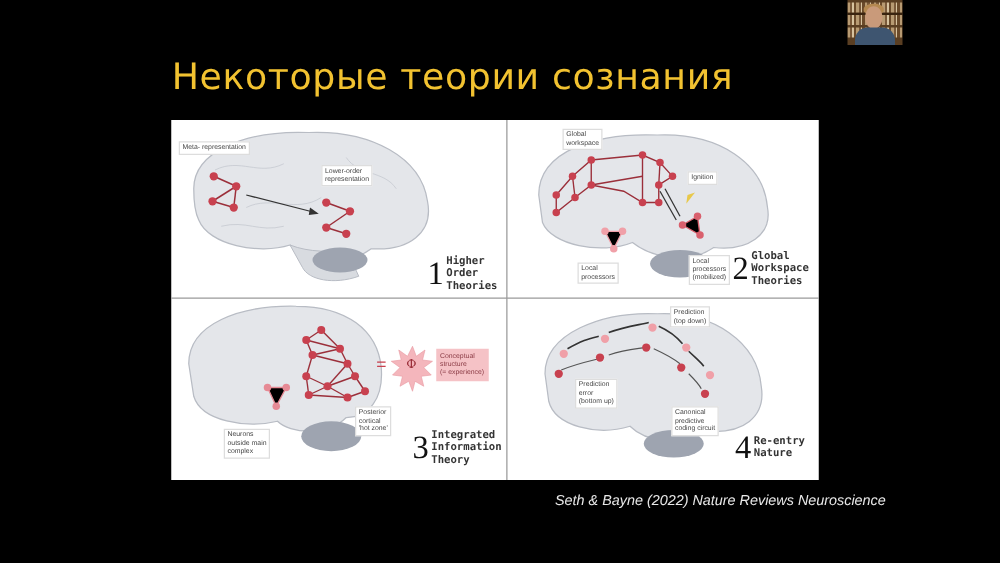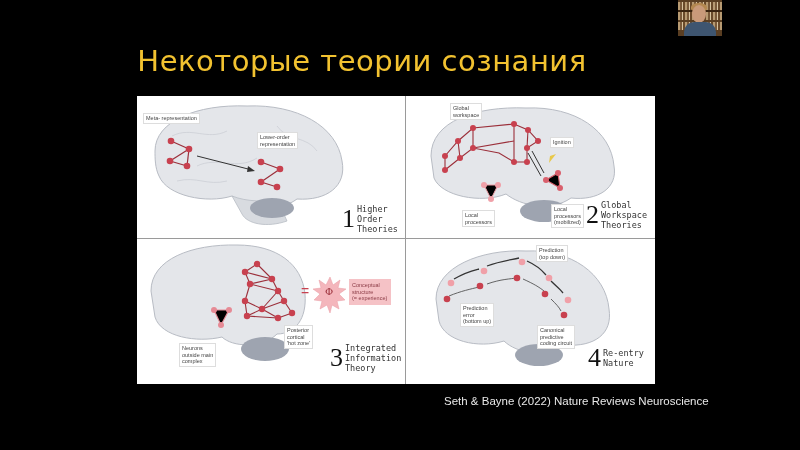--- a/index.html
+++ b/index.html
@@ -13,22 +13,22 @@
   .webcam .body { position:absolute; left:6px; top:22px; width:32px; height:16px; border-radius:10px 10px 0 0; background:#3e5570; }
 
   .figure { position:absolute; left:137px; top:96px; width:518px; height:288px; background:#fff; }
   .vdiv { position:absolute; left:268px; top:0; width:1px; height:288px; background:#9a9a9a; }
   .hdiv { position:absolute; left:0; top:142px; width:518px; height:1px; background:#9a9a9a; }
   .panel { position:absolute; width:259px; height:142px; }
   .panel svg { position:absolute; left:0; top:0; }
   .label-box { position:absolute; font-size:5.5px; line-height:6.5px; color:#444; background:#fff; border:0.5px solid #ddd; padding:1px 2px; }
   .caption { position:absolute; display:flex; align-items:center; font-family:"Liberation Serif", serif; }
   .caption .num { font-size:26px; color:#111; margin-right:2px; line-height:26px; }
-  .caption .txt { font-family:"DejaVu Sans Mono", monospace; font-size:8.5px; line-height:10px; color:#333; white-space:pre; }
-  .citation { position:absolute; left:444px; top:395px; color:#e8e8e8; font-size:11.5px; font-family:"Liberation Sans", sans-serif; }
+  .caption .txt { font-family:"DejaVu Sans Mono", monospace; font-size:8.5px; line-height:10px; color:#333; white-space:pre;font-weight:bold; }
+  .citation { position:absolute; left:444px; top:395px; color:#e8e8e8; font-size:11.5px; font-family:"Liberation Sans", sans-serif;font-style:italic; }
 </style>
 </head>
 <body>
 
 <div class="slide-title">Некоторые теории сознания</div>
 
 <div class="webcam">
   <div class="shelf" style="top:10px"></div>
   <div class="books" style="top:2px"></div>
   <div class="books" style="top:12px"></div>

